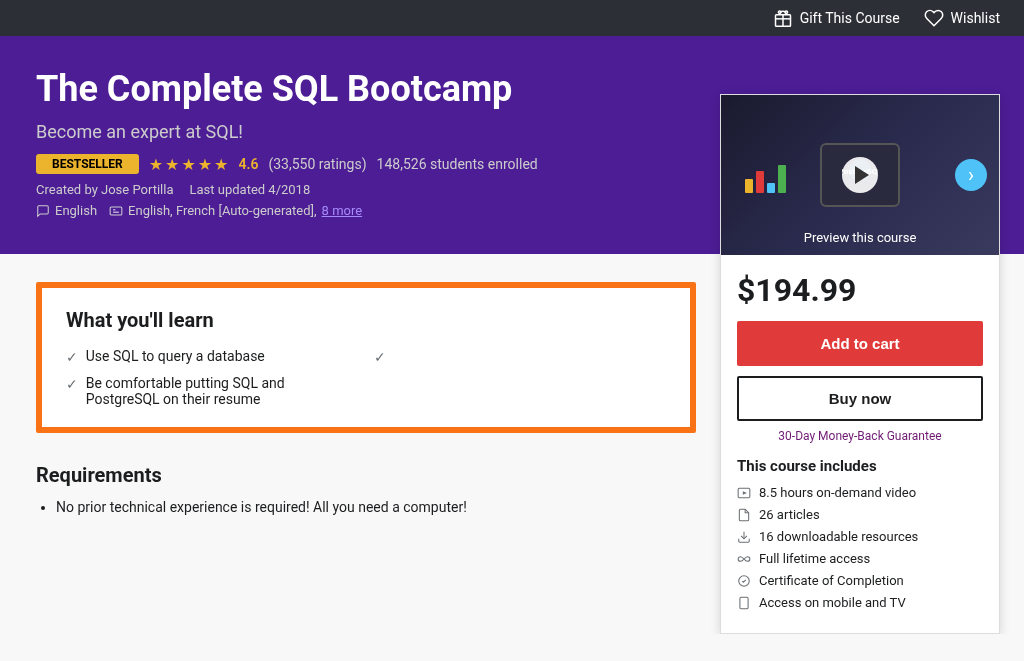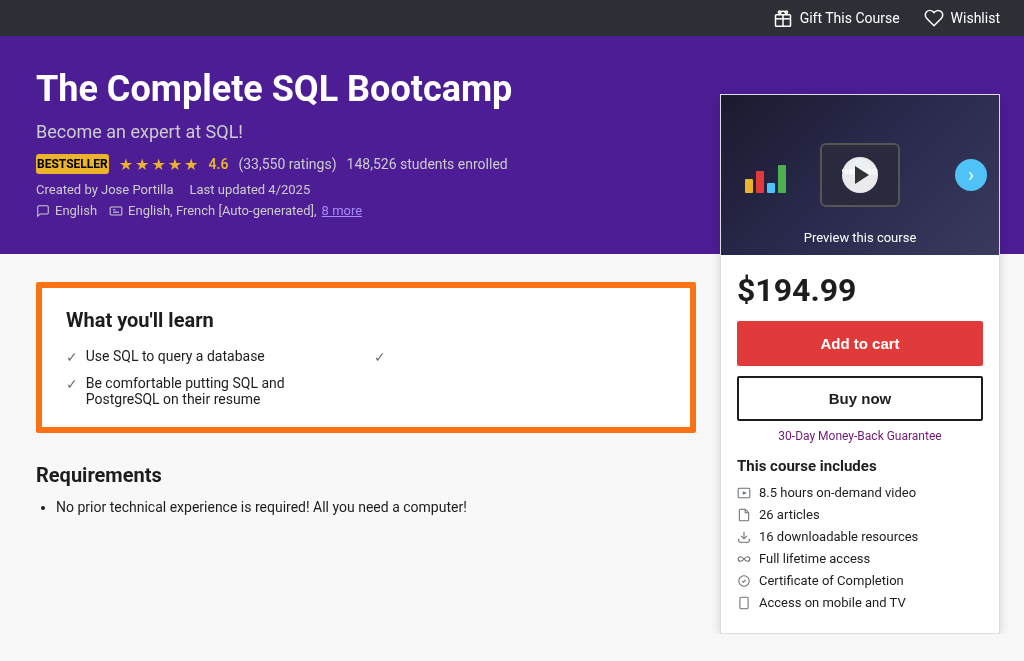--- a/index.html
+++ b/index.html
@@ -50,21 +50,21 @@
       align-items: center;
       gap: 10px;
       flex-wrap: wrap;
       margin-bottom: 8px;
     }
     .badge-bestseller {
       background: #ecb32c;
       color: #000;
       font-size: 12px;
       font-weight: 700;
-      padding: 3px 1px;
+      padding: 3px 16px;
       border-radius: 3px;
     }
     .stars { display: flex; gap: 2px; }
     .star { color: #ecb32c; font-size: 16px; }
     .rating-number { color: #ecb32c; font-weight: 600; font-size: 14px; }
     .rating-count { color: #ccc; font-size: 14px; }
     .enrolled { color: #ccc; font-size: 14px; }
     .meta-row {
       display: flex;
       align-items: center;
@@ -348,21 +348,21 @@
         <span class="star">★</span>
         <span class="star">★</span>
         <span class="star">★</span>
       </div>
       <span class="rating-number">4.6</span>
       <span class="rating-count">(33,550 ratings)</span>
       <span class="enrolled">148,526 students enrolled</span>
     </div>
     <div class="meta-row">
       <span>Created by Jose Portilla</span>
-      <span>Last updated 4/2025</span>
+      <span>Last updated 4/2018</span>
     </div>
     <div class="lang-row">
       <div class="lang-item">
         <svg viewBox="0 0 24 24">
           <path d="M21 15a2 2 0 0 1-2 2H7l-4 4V5a2 2 0 0 1 2-2h14a2 2 0 0 1 2 2z"></path>
         </svg>
         <span>English</span>
       </div>
       <div class="lang-item">
         <svg viewBox="0 0 24 24">

